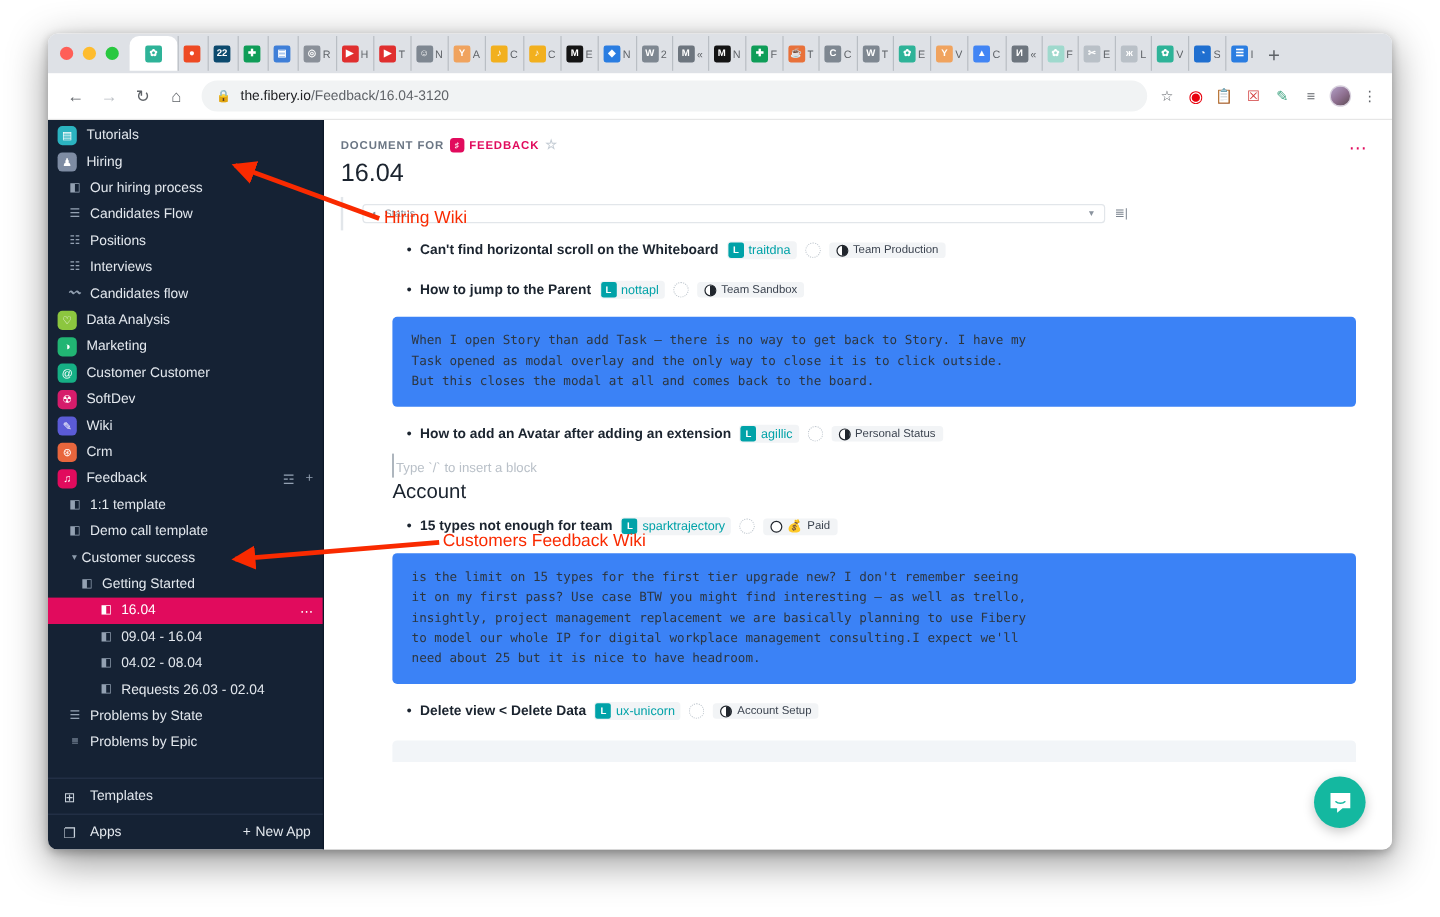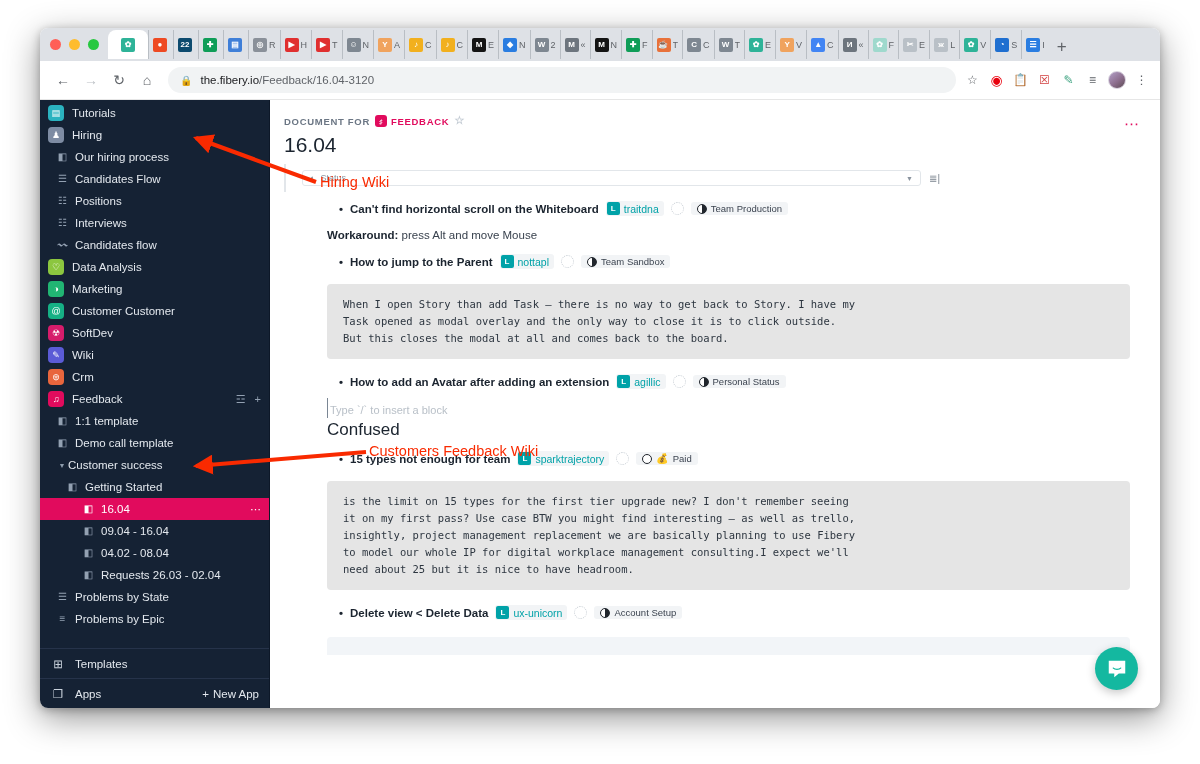--- a/index.html
+++ b/index.html
@@ -226,21 +226,21 @@
   }
   .state-dot.ring { background: #fff; }
   .money { font-size: 10px; }
 
   .para {
     padding: 4px 0 4px 43px; font-size: 11.5px; color: #39424e;
   }
   .para b { color: #1b242f; }
 
   .code-block {
-    background: #e5e5e5; border-radius: 4px;
+    background: #3b82f6; border-radius: 4px;
     margin: 6px 30px 6px 43px;
     padding: 12px 16px;
     font-family: "DejaVu Sans Mono", monospace;
     font-size: 10.5px; line-height: 1.62; color: #2d3640;
     white-space: pre-wrap;
   }
   .code-block .sq { text-decoration-style: wavy; text-decoration-color: #e06c6c; }
 
   #placeholder-line {
     padding: 6px 0 2px 43px; font-size: 11px; color: #b9c0c8;
@@ -593,23 +593,20 @@
             <span class="chip-avatar">L</span>
             <span>traitdna</span>
           </span>
           <span class="chip-dotted"></span>
           <span class="chip-state">
             <span class="state-dot"></span>
             <span>Team Production</span>
           </span>
         </div>
 
-        <div class="para">
-          <b>Workaround:</b><span> press Alt and move Mouse</span>
-        </div>
 
         <div class="bullet-item">
           <span>•</span>
           <span>How to jump to the Parent</span>
           <span class="chip-user">
             <span class="chip-avatar">L</span>
             <span>nottapl</span>
           </span>
           <span class="chip-dotted"></span>
           <span class="chip-state">
@@ -631,21 +628,21 @@
           </span>
           <span class="chip-dotted"></span>
           <span class="chip-state">
             <span class="state-dot"></span>
             <span>Personal Status</span>
           </span>
         </div>
 
         <div id="placeholder-line">Type `/` to insert a block</div>
 
-        <div id="section-confused">Confused</div>
+        <div id="section-confused">Account</div>
 
         <div class="bullet-item">
           <span>•</span>
           <span>15 types not enough for team</span>
           <span class="chip-user">
             <span class="chip-avatar">L</span>
             <span>sparktrajectory</span>
           </span>
           <span class="chip-dotted"></span>
           <span class="chip-state">

